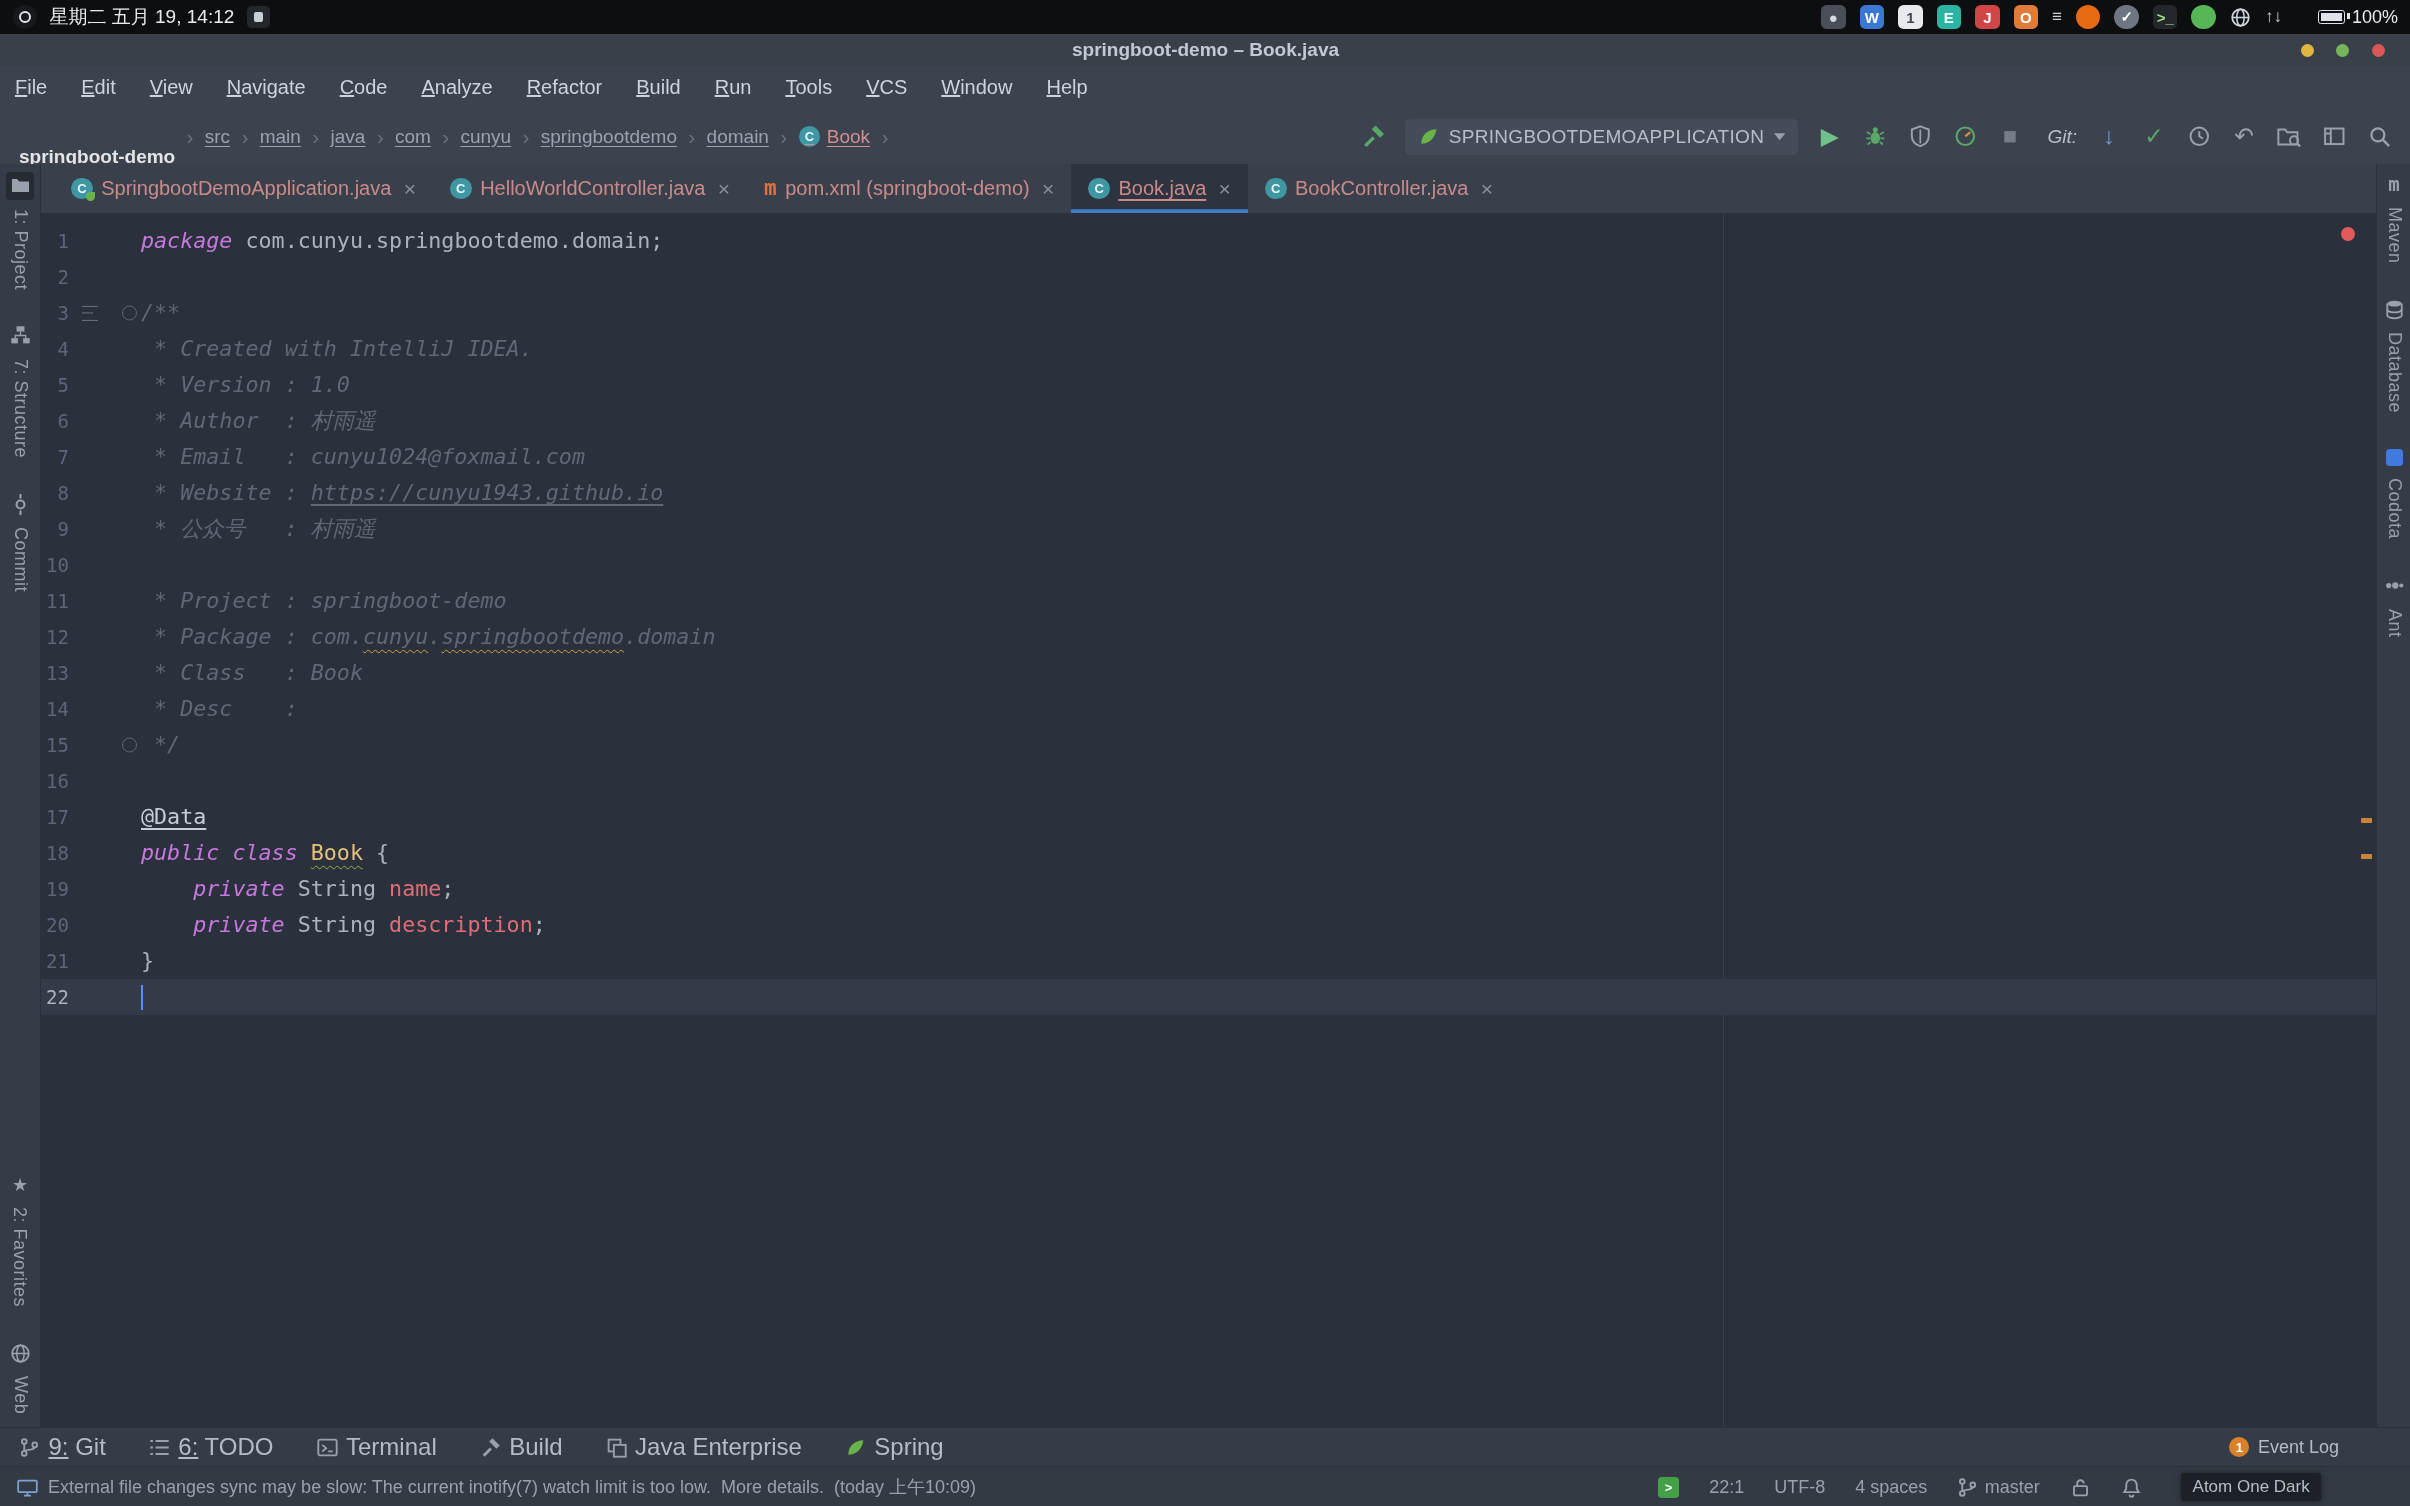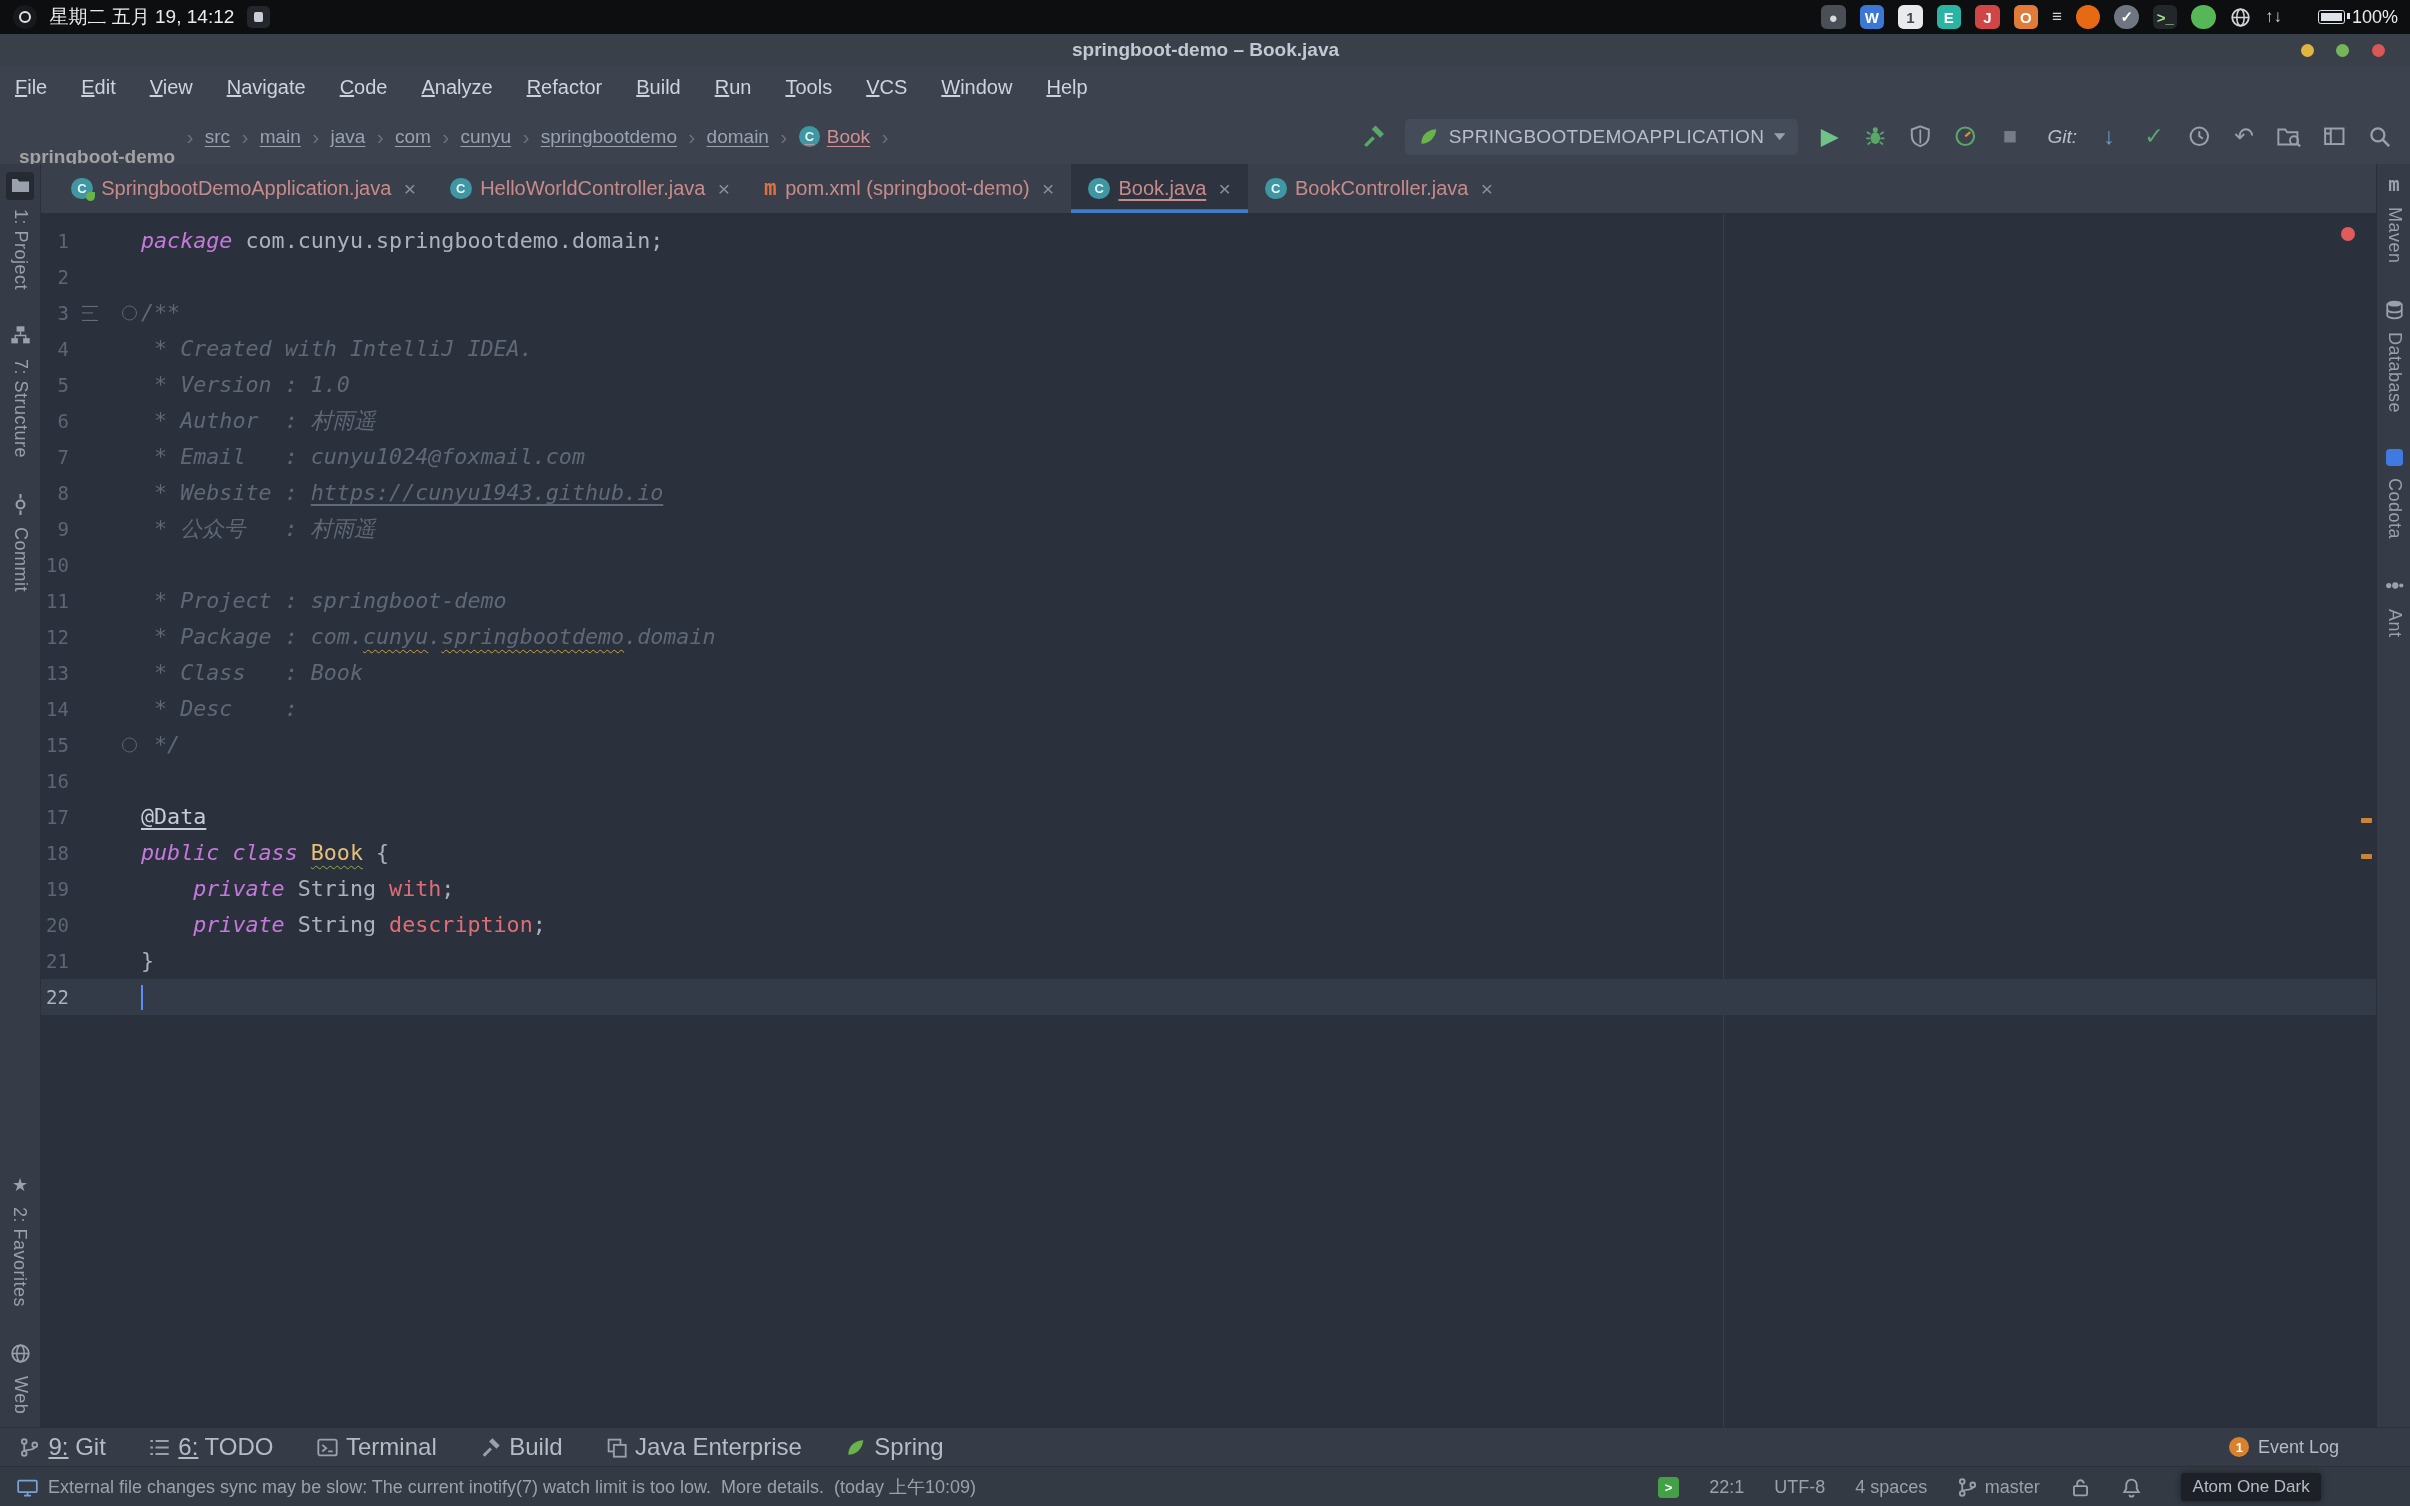--- a/index.html
+++ b/index.html
@@ -31,21 +31,21 @@
   .tl.y{background:#e0b63f;} .tl.g{background:#77b55a;} .tl.r{background:#d95757;}
 
   
   .menubar{height:43px;background:#3c424e;display:flex;align-items:center;padding:0 15px;gap:34px;flex:none;}
   .mi{display:inline-block;color:#ced3dd;font-size:20px;cursor:default;}
   .mi::first-letter{text-decoration:underline;}
 
   
   .crumbbar{height:55px;background:#3c424e;display:flex;align-items:center;padding:0 19px;flex:none;}
   .crumbs{display:flex;align-items:center;font-size:19px;white-space:nowrap;}
-  .crumb-root{font-weight:bold;color:#a3a3a3;margin-top:40px;}
+  .crumb-root{font-weight:bold;color:#e5e5e5;margin-top:40px;}
   .crumb{color:#9aa2b0;text-decoration:underline;text-underline-offset:2.8px;}
   .crumb-sep{color:#6a7280;margin:0 11.3px;font-size:21px;}
   .crumb-class{color:#cf8f8f;text-decoration:underline;text-underline-offset:2.8px;display:inline-flex;align-items:center;gap:6.6px;}
   .rtools{display:flex;align-items:center;gap:19px;margin-left:auto;}
   .tbtn{display:inline-flex;align-items:center;justify-content:center;min-width:26px;height:32px;}
   .glyphbtn{font-size:23.5px;line-height:1;}
   .pill{height:36px;background:#454c59;border-radius:4.7px;display:inline-flex;align-items:center;gap:9.4px;padding:0 13px;color:#b7bec9;font-size:19px;letter-spacing:0.3px;}
   .gitlabel{color:#b9c0cc;font-size:19px;margin-left:5.6px;font-style:italic;}
 
   
@@ -479,21 +479,21 @@
               <span class="codetext"><span class="ann">@Data</span></span>
             </div>
             <div class="line">
               <span class="lnum">18</span>
               <span class="gicons"></span>
               <span class="codetext"><span class="kw">public class </span><span class="cls typo2">Book</span><span class="plain"> {</span></span>
             </div>
             <div class="line">
               <span class="lnum">19</span>
               <span class="gicons"></span>
-              <span class="codetext"><span class="plain">    </span><span class="kw">private </span><span class="plain">String </span><span class="fld">with</span><span class="plain">;</span></span>
+              <span class="codetext"><span class="plain">    </span><span class="kw">private </span><span class="plain">String </span><span class="fld">name</span><span class="plain">;</span></span>
             </div>
             <div class="line">
               <span class="lnum">20</span>
               <span class="gicons"></span>
               <span class="codetext"><span class="plain">    </span><span class="kw">private </span><span class="plain">String </span><span class="fld">description</span><span class="plain">;</span></span>
             </div>
             <div class="line">
               <span class="lnum">21</span>
               <span class="gicons"></span>
               <span class="codetext"><span class="plain">}</span></span>

